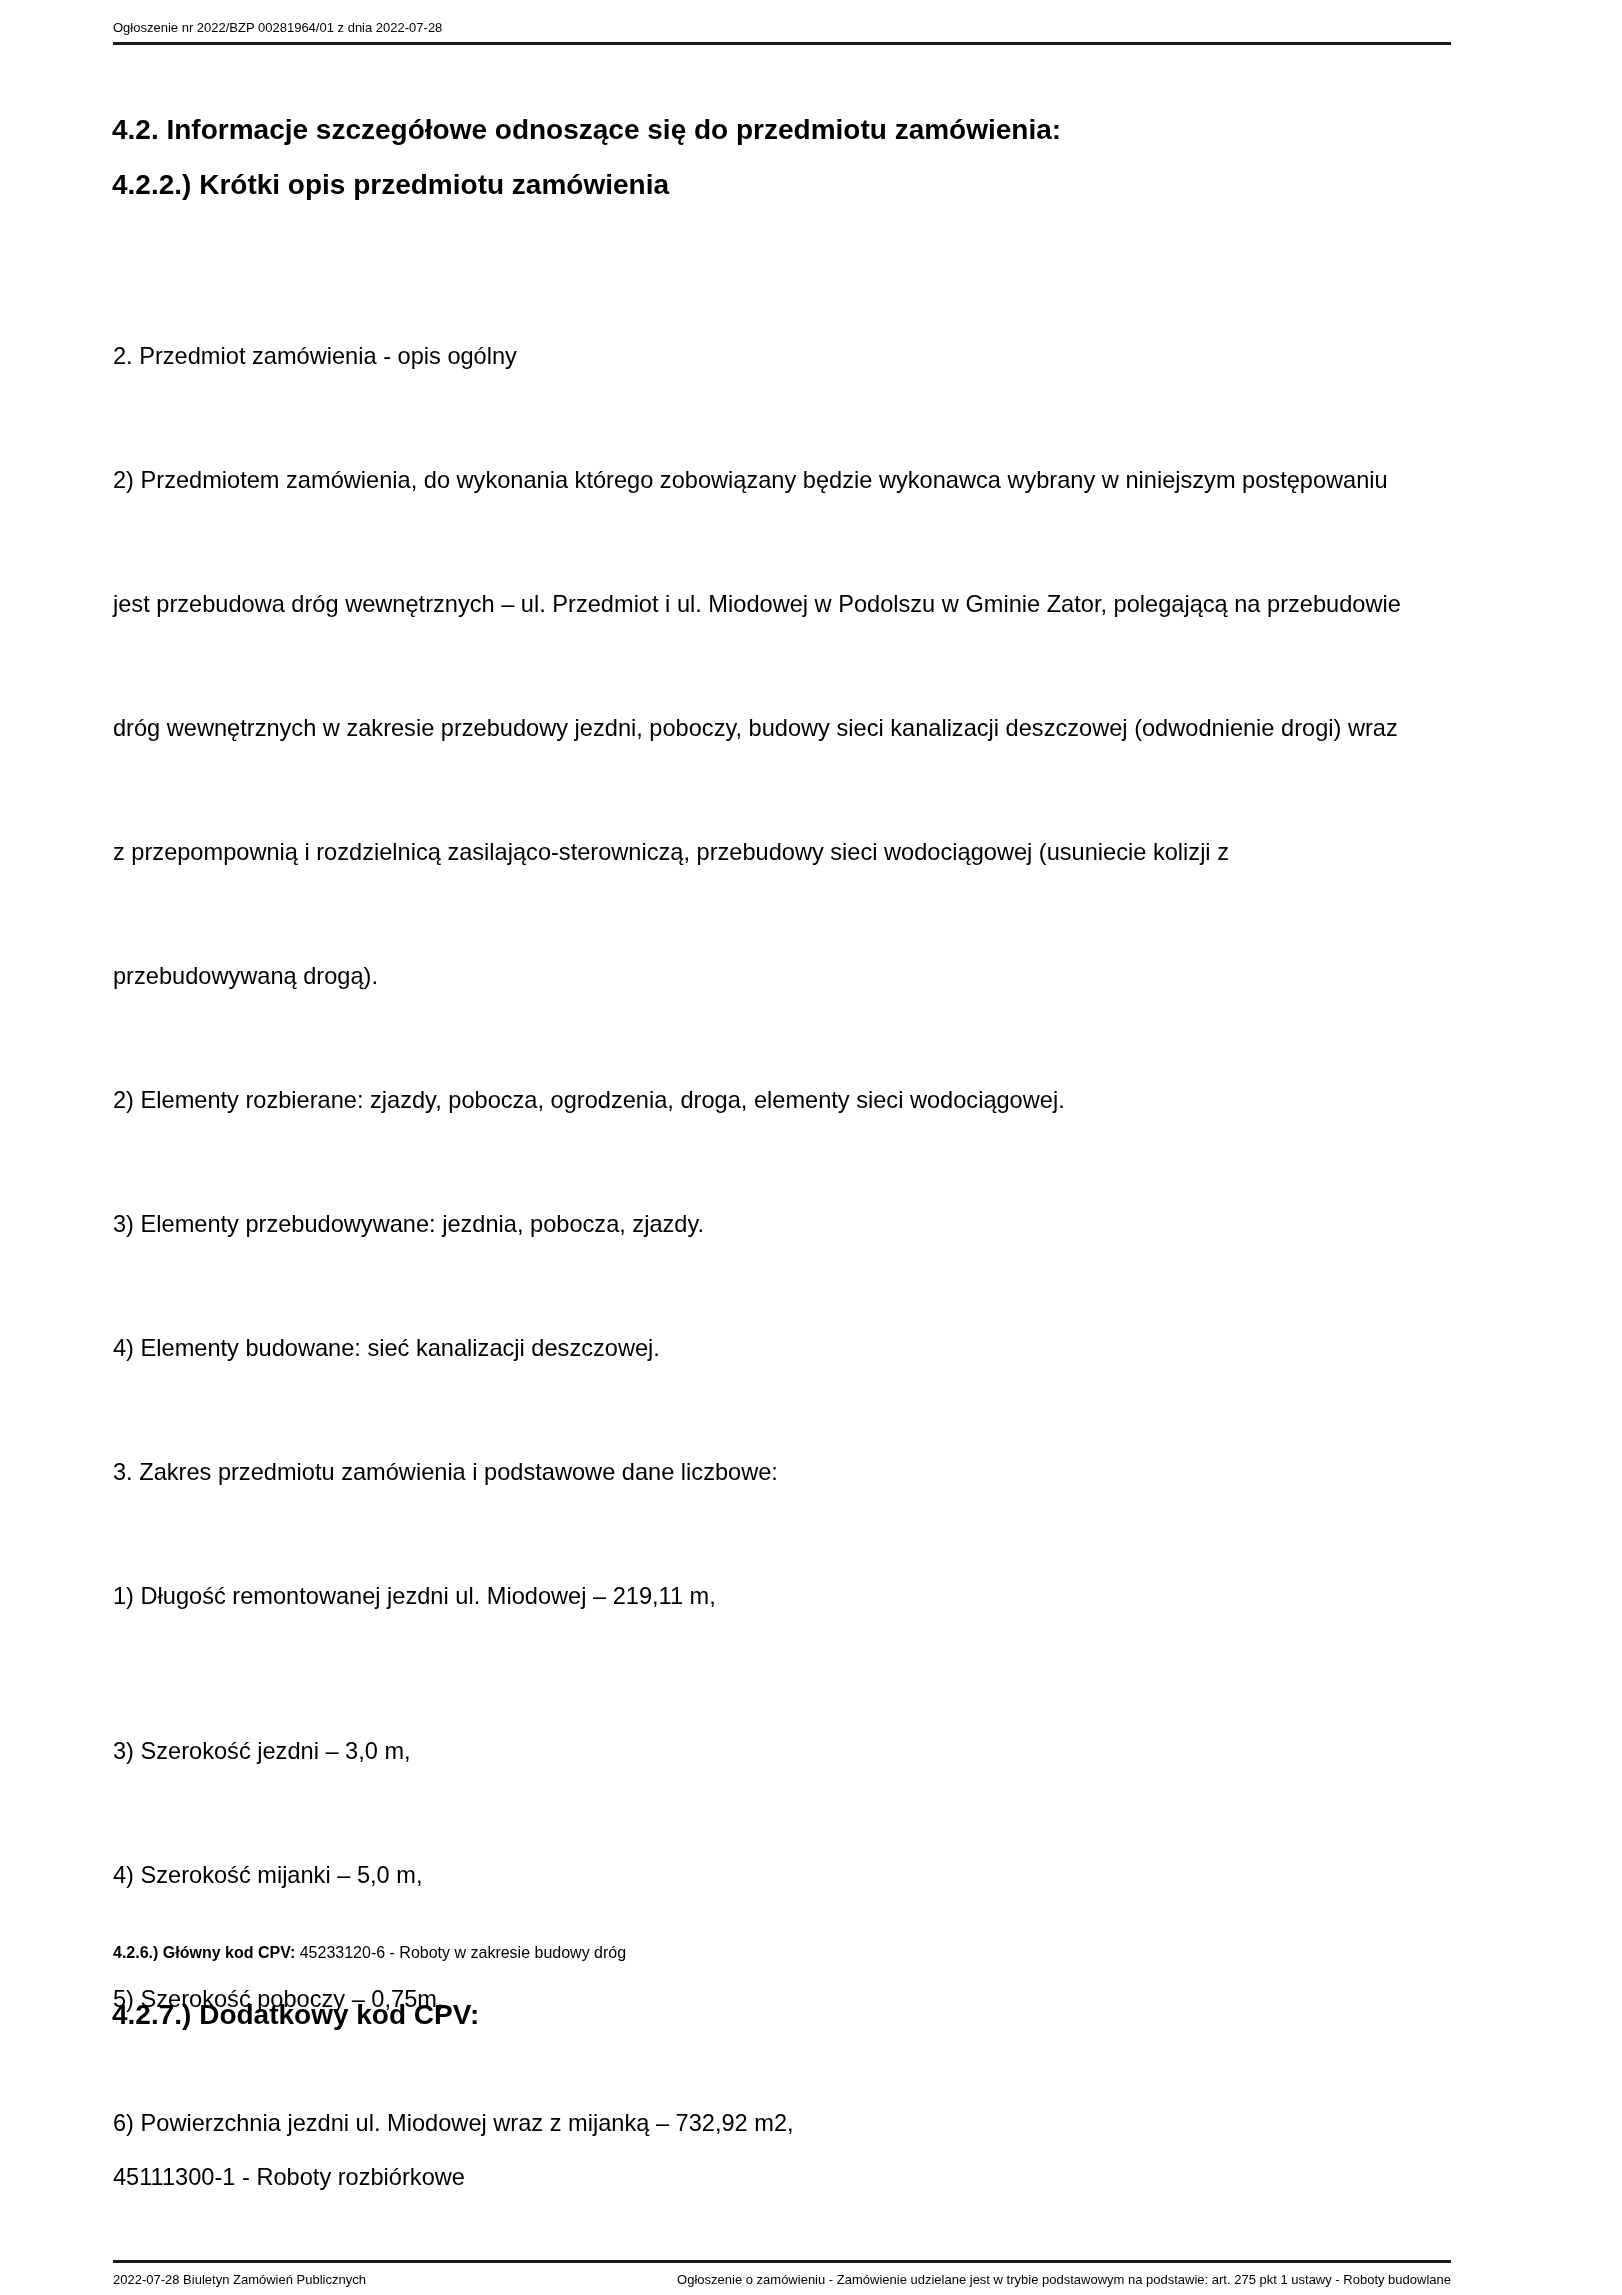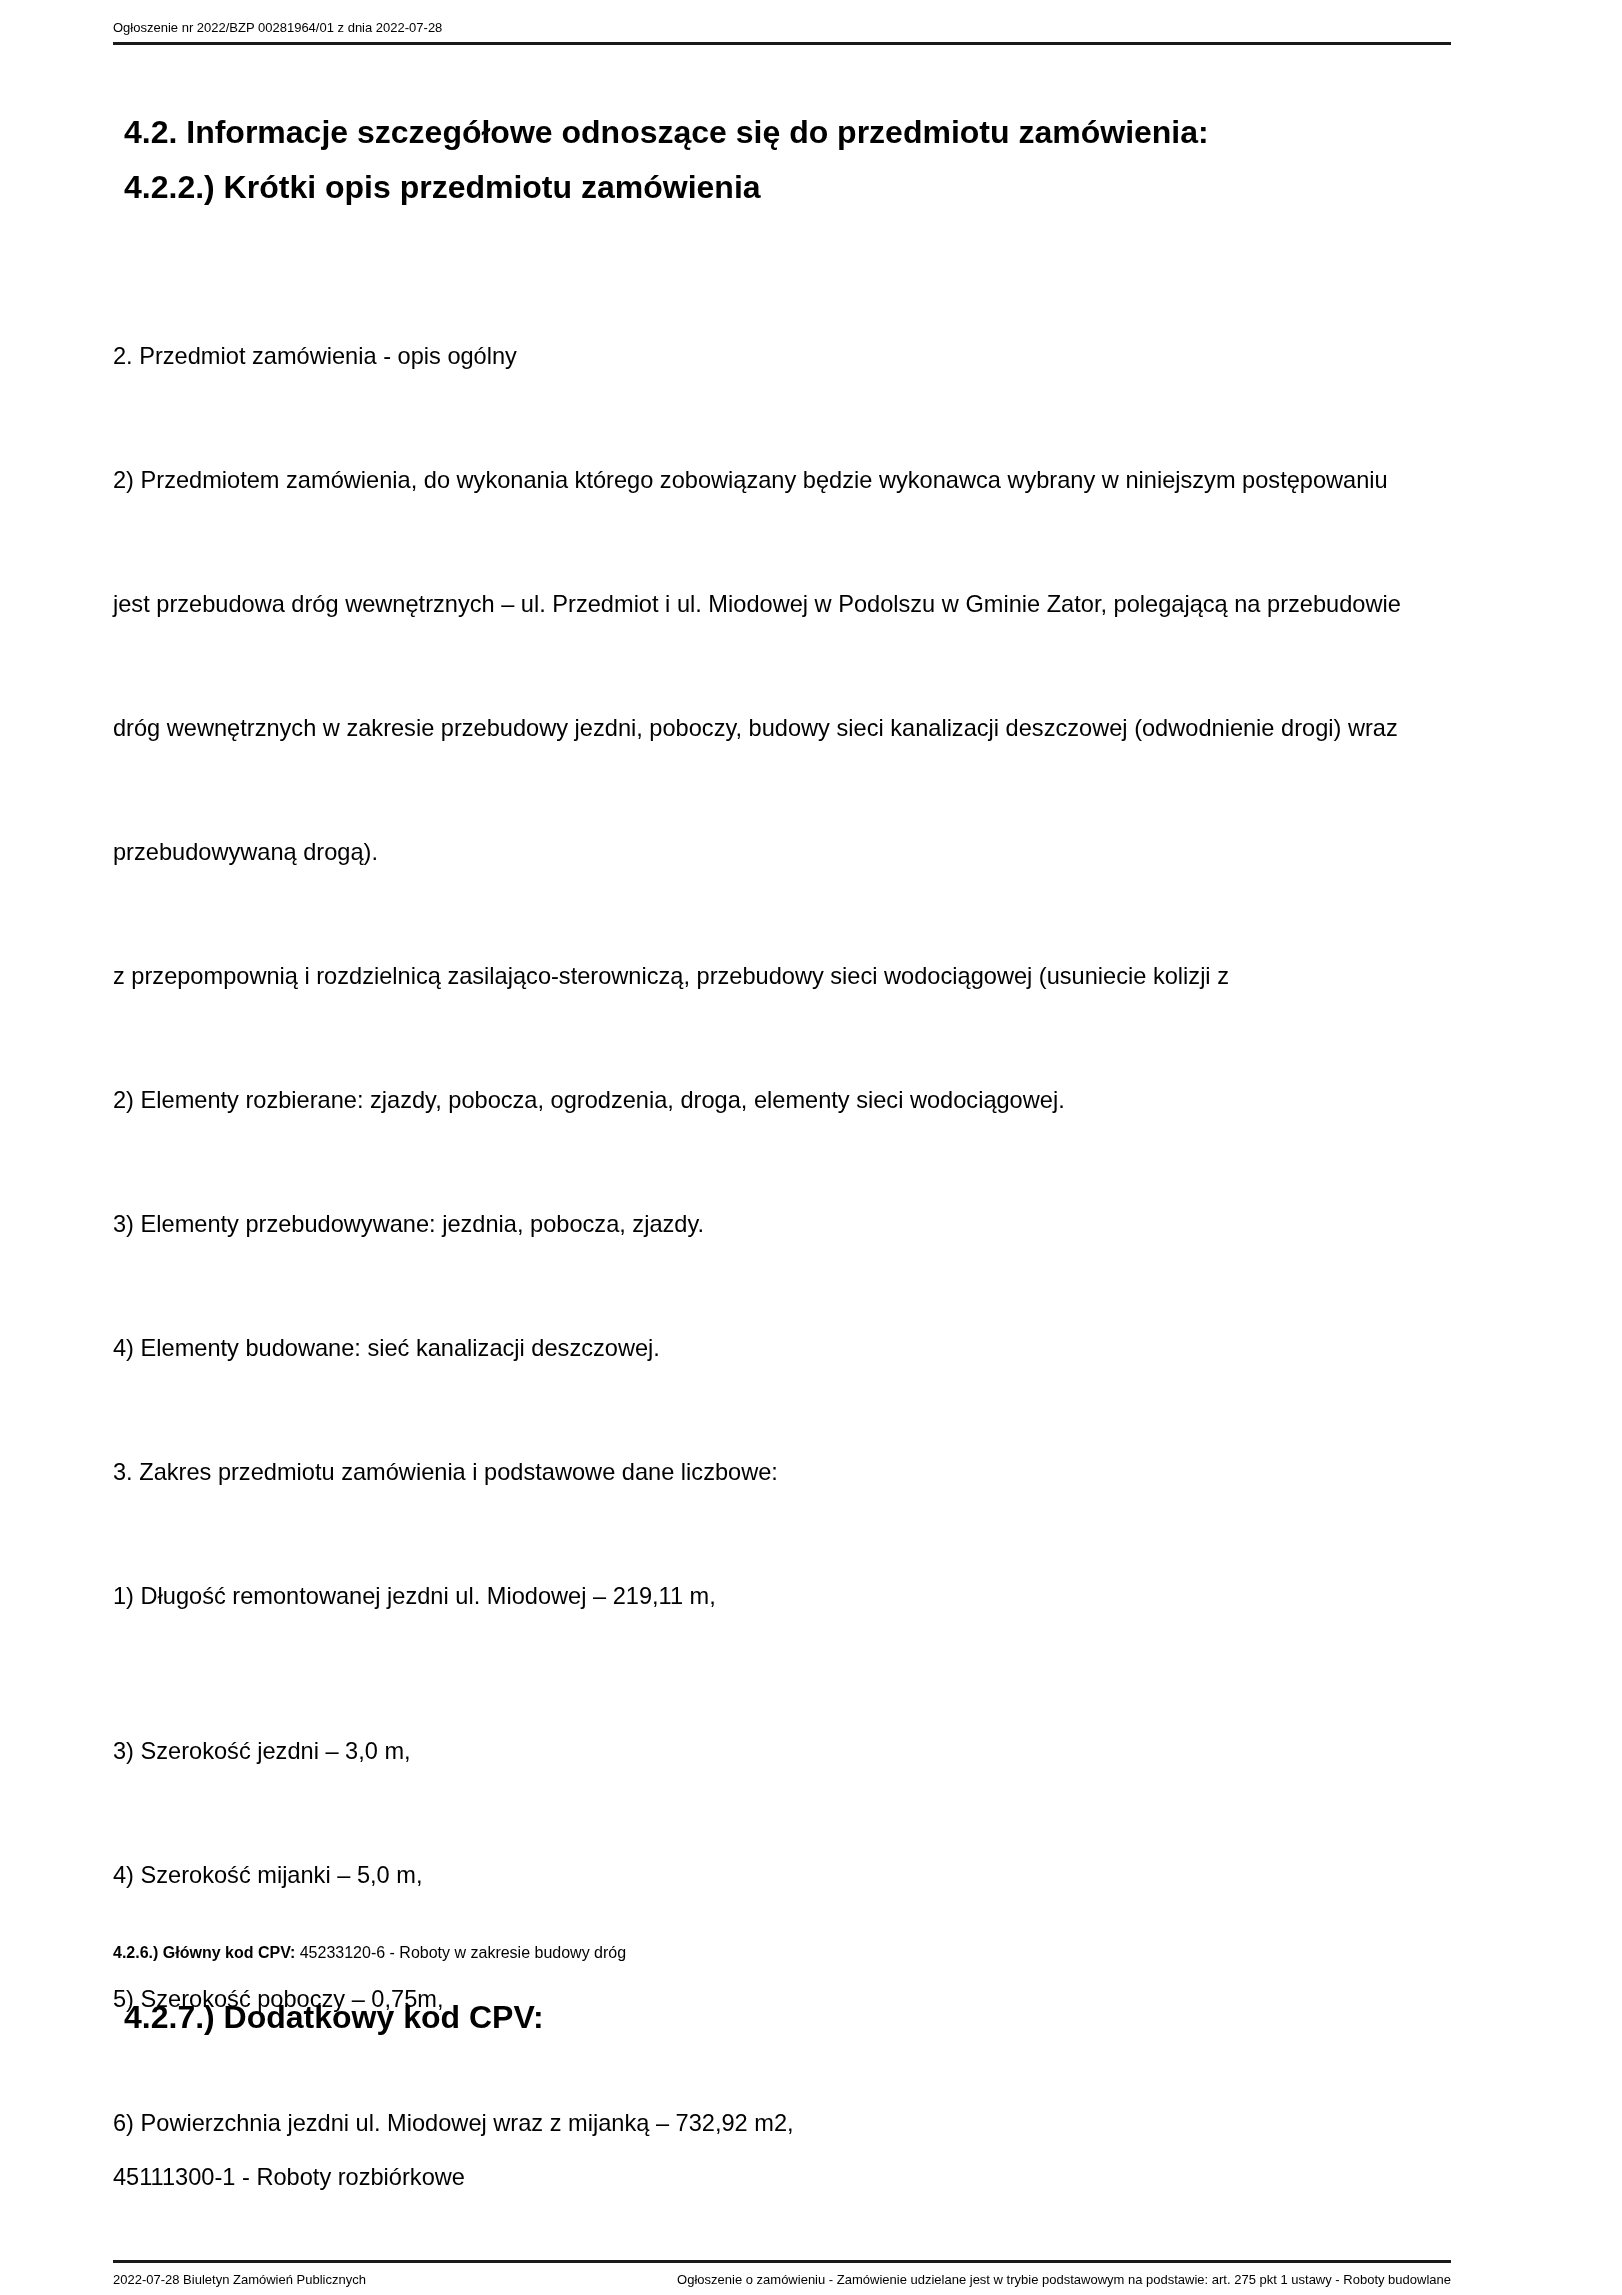--- a/index.html
+++ b/index.html
@@ -31,22 +31,22 @@
     left: 91px;
     right: 91px;
     height: 2.6px;
     background: #1a1a1a;
   }
   .rule-top { top: 42px; }
   .rule-bottom { top: 2260px; }
 
   .sec-title {
     position: absolute;
-    left: 102px;
-    font-size: 32px;
+    left: 90px;
+    font-size: 28px;
     font-weight: bold;
     white-space: pre;
   }
   .sec-title-42  { top: 114px; }
   .sec-title-422 { top: 169px; }
   .sec-title-427 { top: 1999px; }
 
   .body-block {
     position: absolute;
     left: 91px;
@@ -103,23 +103,23 @@
     
   
       <div class="body-line">2. Przedmiot zamówienia - opis ogólny</div>
     
       <div class="body-line">2) Przedmiotem zamówienia, do wykonania którego zobowiązany będzie wykonawca wybrany w niniejszym postępowaniu</div>
     
       <div class="body-line">jest przebudowa dróg wewnętrznych – ul. Przedmiot i ul. Miodowej w Podolszu w Gminie Zator, polegającą na przebudowie</div>
     
       <div class="body-line">dróg wewnętrznych w zakresie przebudowy jezdni, poboczy, budowy sieci kanalizacji deszczowej (odwodnienie drogi) wraz</div>
     
+      <div class="body-line">z przepompownią i rozdzielnicą zasilająco-sterowniczą, przebudowy sieci wodociągowej (usuniecie kolizji z</div>
+    
       <div class="body-line">przebudowywaną drogą).</div>
-    
-      <div class="body-line">z przepompownią i rozdzielnicą zasilająco-sterowniczą, przebudowy sieci wodociągowej (usuniecie kolizji z</div>
     
       <div class="body-line">2) Elementy rozbierane: zjazdy, pobocza, ogrodzenia, droga, elementy sieci wodociągowej.</div>
     
       <div class="body-line">3) Elementy przebudowywane: jezdnia, pobocza, zjazdy.</div>
     
       <div class="body-line">4) Elementy budowane: sieć kanalizacji deszczowej.</div>
     
       <div class="body-line">3. Zakres przedmiotu zamówienia i podstawowe dane liczbowe:</div>
     
       <div class="body-line">1) Długość remontowanej jezdni ul. Miodowej – 219,11 m,</div>

